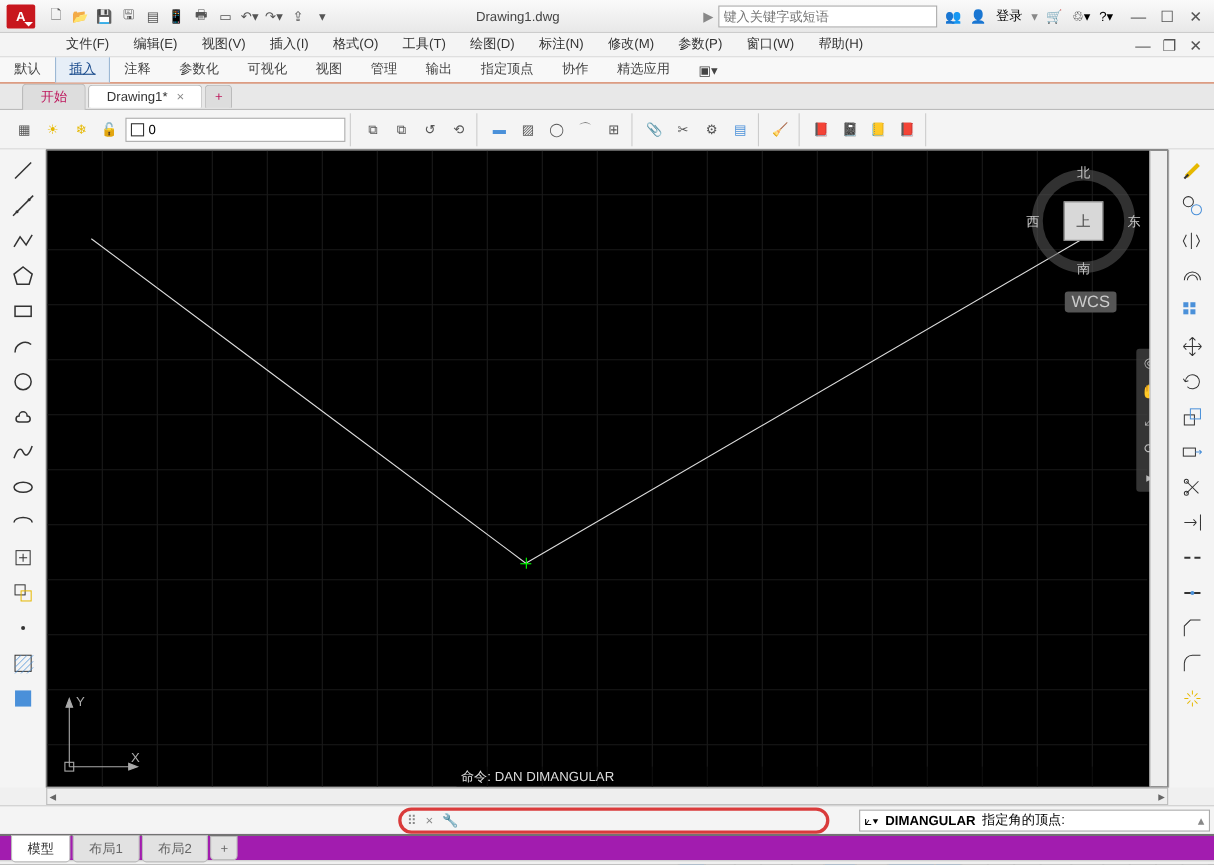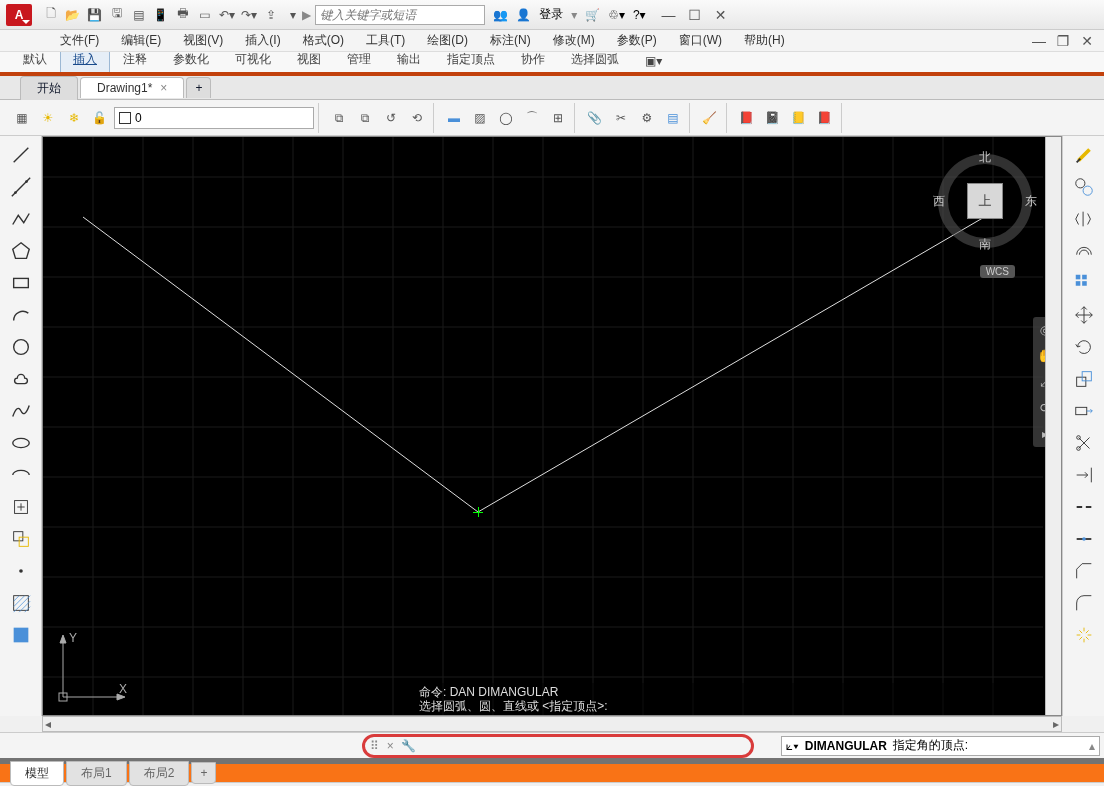--- a/index.html
+++ b/index.html
@@ -3,32 +3,32 @@
 <meta charset="utf-8">
 <style>
 * { margin:0; padding:0; box-sizing:border-box; font-family:"Microsoft YaHei",Arial,sans-serif; font-size:12px; }
 body { background:#f0f0f0; width:1104px; height:786px; overflow:hidden; position:relative; }
 .titlebar { height:30px; background:linear-gradient(#fafafa,#e8e8e8); display:flex; align-items:center; padding:0 6px; border-bottom:1px solid #ccc; }
 .app-icon { width:26px; height:22px; background:#c8171e; color:#fff; font-weight:bold; display:flex; align-items:center; justify-content:center; border-radius:2px; margin-right:4px; position:relative; }
 .app-icon::after { content:""; position:absolute; right:2px; bottom:2px; border-left:4px solid transparent; border-right:4px solid transparent; border-top:4px solid #fff; }
 .qat { display:flex; gap:4px; margin-left:6px; }
 .qat-btn { width:18px; height:18px; border:1px solid transparent; display:flex; align-items:center; justify-content:center; cursor:pointer; color:#555; }
 .title-center { flex:1; text-align:center; color:#444; }
-.search-box { width:170px; height:20px; border:1px solid #aaa; background:#fff; padding:0 4px; font-style:italic; color:#888; }
+.search-box { width:199px; height:20px; border:1px solid #aaa; background:#fff; padding:0 4px; color:#888; }
 .title-right { display:flex; align-items:center; gap:8px; margin-left:8px; }
 .win-btns { display:flex; gap:4px; margin-left:12px; }
 .win-btn { width:22px; height:18px; display:flex; align-items:center; justify-content:center; cursor:pointer; color:#555; font-size:14px; }
 .menubar { height:22px; background:#f4f4f4; display:flex; align-items:center; padding-left:50px; gap:2px; border-bottom:1px solid #ddd; position:relative; }
 .menu-item { padding:2px 10px; cursor:pointer; color:#333; }
 .mdi-btns { position:absolute; right:6px; display:flex; gap:2px; }
-.ribbon-tabs { height:24px; background:#f8f8f8; display:flex; align-items:end; padding-left:10px; gap:0; border-bottom:4px solid #c2410c; }
+.ribbon-tabs { height:24px; background:#f8f8f8; display:flex; align-items:end; gap:0; border-bottom:1px solid #c2410c; }
 .rtab { padding:4px 12px; cursor:pointer; color:#444; border:1px solid transparent; border-bottom:none; }
 .rtab.active { background:#e6eef7; border-color:#9cb8d4; color:#1a4b8c;text-decoration:underline; }
 .doc-tabs { height:24px; background:#e8e8e8; display:flex; align-items:center; padding-left:20px; gap:0; border-bottom:1px solid #bbb; }
-.dtab { padding:3px 16px; background:#ddd; border:1px solid #bbb; border-bottom:none; cursor:pointer; color:#0f172a; position:relative; border-radius:4px 4px 0 0; margin-right:2px; }
+.dtab { padding:3px 16px; background:#ddd; border:1px solid #bbb; border-bottom:none; cursor:pointer; color:#be185d; position:relative; border-radius:4px 4px 0 0; margin-right:2px; }
 .dtab.active { background:#fff; color:#333; }
 .dtab .close { margin-left:8px; color:#888; }
 .dtab.add { padding:3px 8px; }
 .ribbon-panel { height:36px; background:#f4f4f4; display:flex; align-items:center; padding:0 6px; gap:4px; border-bottom:1px solid #ccc; }
 .rp-group { display:flex; align-items:center; gap:2px; padding:0 4px; border-right:1px solid #ccc; height:30px; }
 .rp-btn { width:24px; height:24px; border:1px solid transparent; display:flex; align-items:center; justify-content:center; cursor:pointer; color:#555; }
 .layer-combo { width:200px; height:22px; border:1px solid #aaa; background:#fff; display:flex; align-items:center; padding:0 4px; gap:4px; }
 .layer-swatch { width:12px; height:12px; background:#fff; border:1px solid #333; }
 .workspace { display:flex; height:580px; background:#f0f0f0; }
 .vtool { width:42px; background:#f4f4f4; border-right:1px solid #ccc; display:flex; flex-direction:column; align-items:center; padding:4px 0; gap:2px; overflow:hidden; }
@@ -38,32 +38,32 @@
 .canvas-wrap { flex:1; position:relative; background:#000; border:1px solid #888; }
 .canvas { position:absolute; inset:0; }
 .cursor-cross { position:absolute; width:10px; height:10px; }
 .cursor-cross::before,.cursor-cross::after { content:""; position:absolute; background:#0f0; }
 .cursor-cross::before { width:10px; height:1px; top:5px; }
 .cursor-cross::after { width:1px; height:10px; left:5px; }
 .viewcube { position:absolute; right:26px; top:14px; width:100px; height:100px; display:flex; align-items:center; justify-content:center; }
 .vc-ring { position:absolute; width:94px; height:94px; border:10px solid rgba(90,90,90,0.55); border-radius:50%; }
 .vc-face { width:36px; height:36px; background:#d8d8d8; border:1px solid #888; display:flex; align-items:center; justify-content:center; color:#444; font-size:13px; }
 .vc-dir { position:absolute; color:#c8c8c8; font-size:12px; }
-.wcs-badge { position:absolute; right:46px; top:128px; background:#555; color:#ccc; padding:1px 6px; border-radius:3px; font-size:10px; }
+.wcs-badge { position:absolute; right:46px; top:128px; background:#555; color:#ccc; padding:1px 6px; border-radius:3px; font-size:15px; }
 .nav-bar { position:absolute; right:4px; top:180px; width:24px; background:rgba(70,70,70,0.75); border-radius:3px; padding:4px 0; display:flex; flex-direction:column; align-items:center; gap:8px; }
 .nav-btn { width:18px; height:18px; color:#bbb; cursor:pointer; display:flex; align-items:center; justify-content:center; }
 .cmd-history { position:absolute; bottom:0; left:372px; right:4px; color:#ddd; font-family:Consolas,monospace; font-size:12px; background:rgba(0,0,0,0.45); padding:2px 4px; line-height:14px; }
 .scroll-h { height:16px; background:#eee; border:1px solid #bbb; margin:0 42px; position:relative; }
 .scroll-v { position:absolute; right:0; top:0; bottom:0; width:16px; background:#eee; border-left:1px solid #bbb; }
 .cmd-line-wrap { height:26px; display:flex; align-items:center; padding:0 4px; background:#f4f4f4; border-top:1px solid #ccc; position:relative; }
 .cmd-highlight { position:absolute; left:362px; width:392px; height:24px; border:3px solid #d93b3b; border-radius:12px; pointer-events:none; }
 .cmd-handle { color:#888; margin:0 4px; }
 .cmd-input-area { flex:1; display:flex; align-items:center; background:#fff; border:1px solid #aaa; height:20px; padding:0 4px; margin-left:360px; max-width:380px; gap:6px; }
 .cmd-prefix { font-weight:bold; }
-.layout-tabs { height:24px; background:#f97316; display:flex; align-items:center; padding-left:10px; gap:0; border-top:6px solid #737373; }
+.layout-tabs { height:24px; background:#a21caf; display:flex; align-items:center; padding-left:10px; gap:0; border-top:2px solid #737373; }
 .ltab { padding:3px 14px; border:1px solid #bbb; background:#e2e2e2; cursor:pointer; color:#666; border-radius:0 0 4px 4px; margin-right:2px; }
 .ltab.active { background:#fff; color:#333; }
 .statusbar { height:28px; background:#f0f0f0; border-top:1px solid #ccc; display:flex; align-items:center; justify-content:flex-end; padding:0 6px; gap:2px; }
 .sbtn { min-width:22px; height:22px; border:1px solid #bbb; background:#fafafa; display:flex; align-items:center; justify-content:center; cursor:pointer; padding:0 4px; color:#555; }
 .sbtn.active { background:#cfe3f5; border-color:#6a9fd4; }
 </style>
 </head>
 <body>
 
 <div class="titlebar">
@@ -75,20 +75,21 @@
     <div class="qat-btn">🖫</div>
     <div class="qat-btn">▤</div>
     <div class="qat-btn">📱</div>
     <div class="qat-btn">🖶</div>
     <div class="qat-btn">▭</div>
     <div class="qat-btn">↶▾</div>
     <div class="qat-btn">↷▾</div>
     <div class="qat-btn">⇪</div>
     <div class="qat-btn">▾</div>
   </div>
+  <div class="title-center">Drawing1.dwg</div>
   <span style="color:#888;margin-right:4px">▶</span>
   <input class="search-box" placeholder="键入关键字或短语" style="">
   <div class="title-right">
     <span>👥</span>
     <span>👤</span>
     <span>登录</span>
     <span style="color:#888">▾</span>
     <span>🛒</span>
     <span>♲▾</span>
     <span>?▾</span>
@@ -124,21 +125,21 @@
   <div class="rtab">默认</div>
   <div class="rtab active">插入</div>
   <div class="rtab">注释</div>
   <div class="rtab">参数化</div>
   <div class="rtab">可视化</div>
   <div class="rtab">视图</div>
   <div class="rtab">管理</div>
   <div class="rtab">输出</div>
   <div class="rtab">指定顶点</div>
   <div class="rtab">协作</div>
-  <div class="rtab">选择圆弧</div>
+  <div class="rtab">精选应用</div>
   <div class="rtab">▣▾</div>
 </div>
 
 <div class="doc-tabs">
   <div class="dtab">开始</div>
   <div class="dtab active"><span>Drawing1*</span><span class="close">×</span></div>
   <div class="dtab add">+</div>
 </div>
 
 <div class="ribbon-panel">
@@ -340,21 +341,20 @@
     <div class="nav-bar">
       <div class="nav-btn">◎</div>
       <div class="nav-btn">✋</div>
       <div class="nav-btn">⤢</div>
       <div class="nav-btn">⟳</div>
       <div class="nav-btn">▸</div>
     </div>
 
     <div class="cmd-history">
       <div>命令: DAN DIMANGULAR</div>
-      <div>选择圆弧、圆、直线或 &lt;指定顶点&gt;:</div>
     </div>
     <div class="scroll-v"></div>
   </div>
 
   <div class="vtool right">
     <div class="vbtn">
         <svg viewBox="0 0 24 24">
           <path d="M6 18L18 6" stroke="#e6b800" stroke-width="4"></path>
           <path d="M4 20l4-4" stroke="#333" stroke-width="2"></path>
         </svg>

